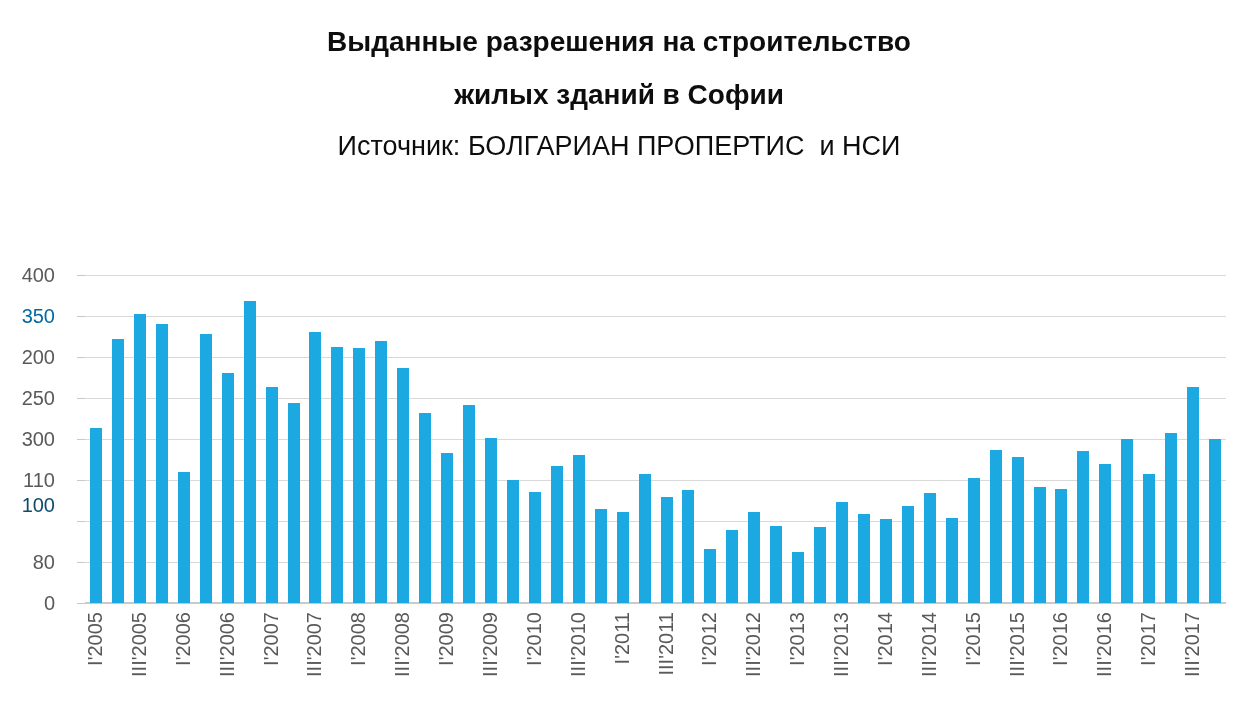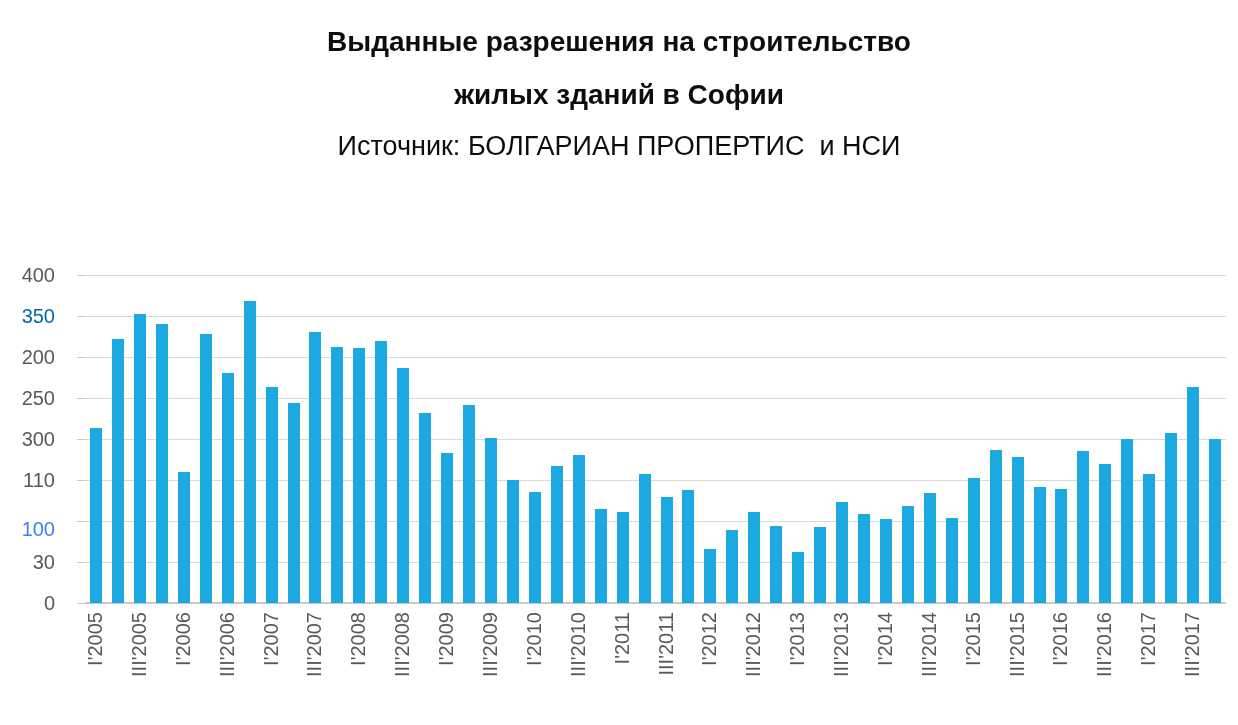--- a/index.html
+++ b/index.html
@@ -34,24 +34,24 @@
   <div class="title-line t1">Выданные разрешения на строительство</div>
   <div class="title-line t2">жилых зданий в Софии</div>
   <div class="title-line t3">Источник: БОЛГАРИАН ПРОПЕРТИС  и НСИ</div>
 
   <div class="plot" id="plot">
       <div class="axis-line" style="top: 327px; background: rgb(201, 201, 201);"></div>
       <div class="ytickmark" style="top: 328px; background: rgb(201, 201, 201);"></div>
       <div class="ylab" style="top: 317px; color: rgb(89, 89, 89);">0</div>
       <div class="gridline" style="top: 287px; background: rgb(217, 217, 217);"></div>
       <div class="ytickmark" style="top: 287px; background: rgb(201, 201, 201);"></div>
-      <div class="ylab" style="top: 276px; color: rgb(89, 89, 89);">30</div>
+      <div class="ylab" style="top: 276px; color: rgb(89, 89, 89);">80</div>
       <div class="gridline" style="top: 246px; background: rgb(217, 217, 217);"></div>
       <div class="ytickmark" style="top: 246px; background: rgb(201, 201, 201);"></div>
-      <div class="ylab" style="top: 243px; color: #3b82f6; text-align: right;">100</div>
+      <div class="ylab" style="top: 219px; color: #0c4a6e; text-align: right;">100</div>
       <div class="gridline" style="top: 205px; background: rgb(217, 217, 217);"></div>
       <div class="ytickmark" style="top: 205px; background: rgb(201, 201, 201);"></div>
       <div class="ylab" style="top: 194px; color: rgb(89, 89, 89);">110</div>
       <div class="gridline" style="top: 164px; background: rgb(217, 217, 217);"></div>
       <div class="ytickmark" style="top: 164px; background: rgb(201, 201, 201);"></div>
       <div class="ylab" style="top: 153px; color: rgb(89, 89, 89);">300</div>
       <div class="gridline" style="top: 123px; background: rgb(217, 217, 217);"></div>
       <div class="ytickmark" style="top: 123px; background: rgb(201, 201, 201);"></div>
       <div class="ylab" style="top: 112px; color: rgb(89, 89, 89);">250</div>
       <div class="gridline" style="top: 82px; background: rgb(217, 217, 217);"></div>

